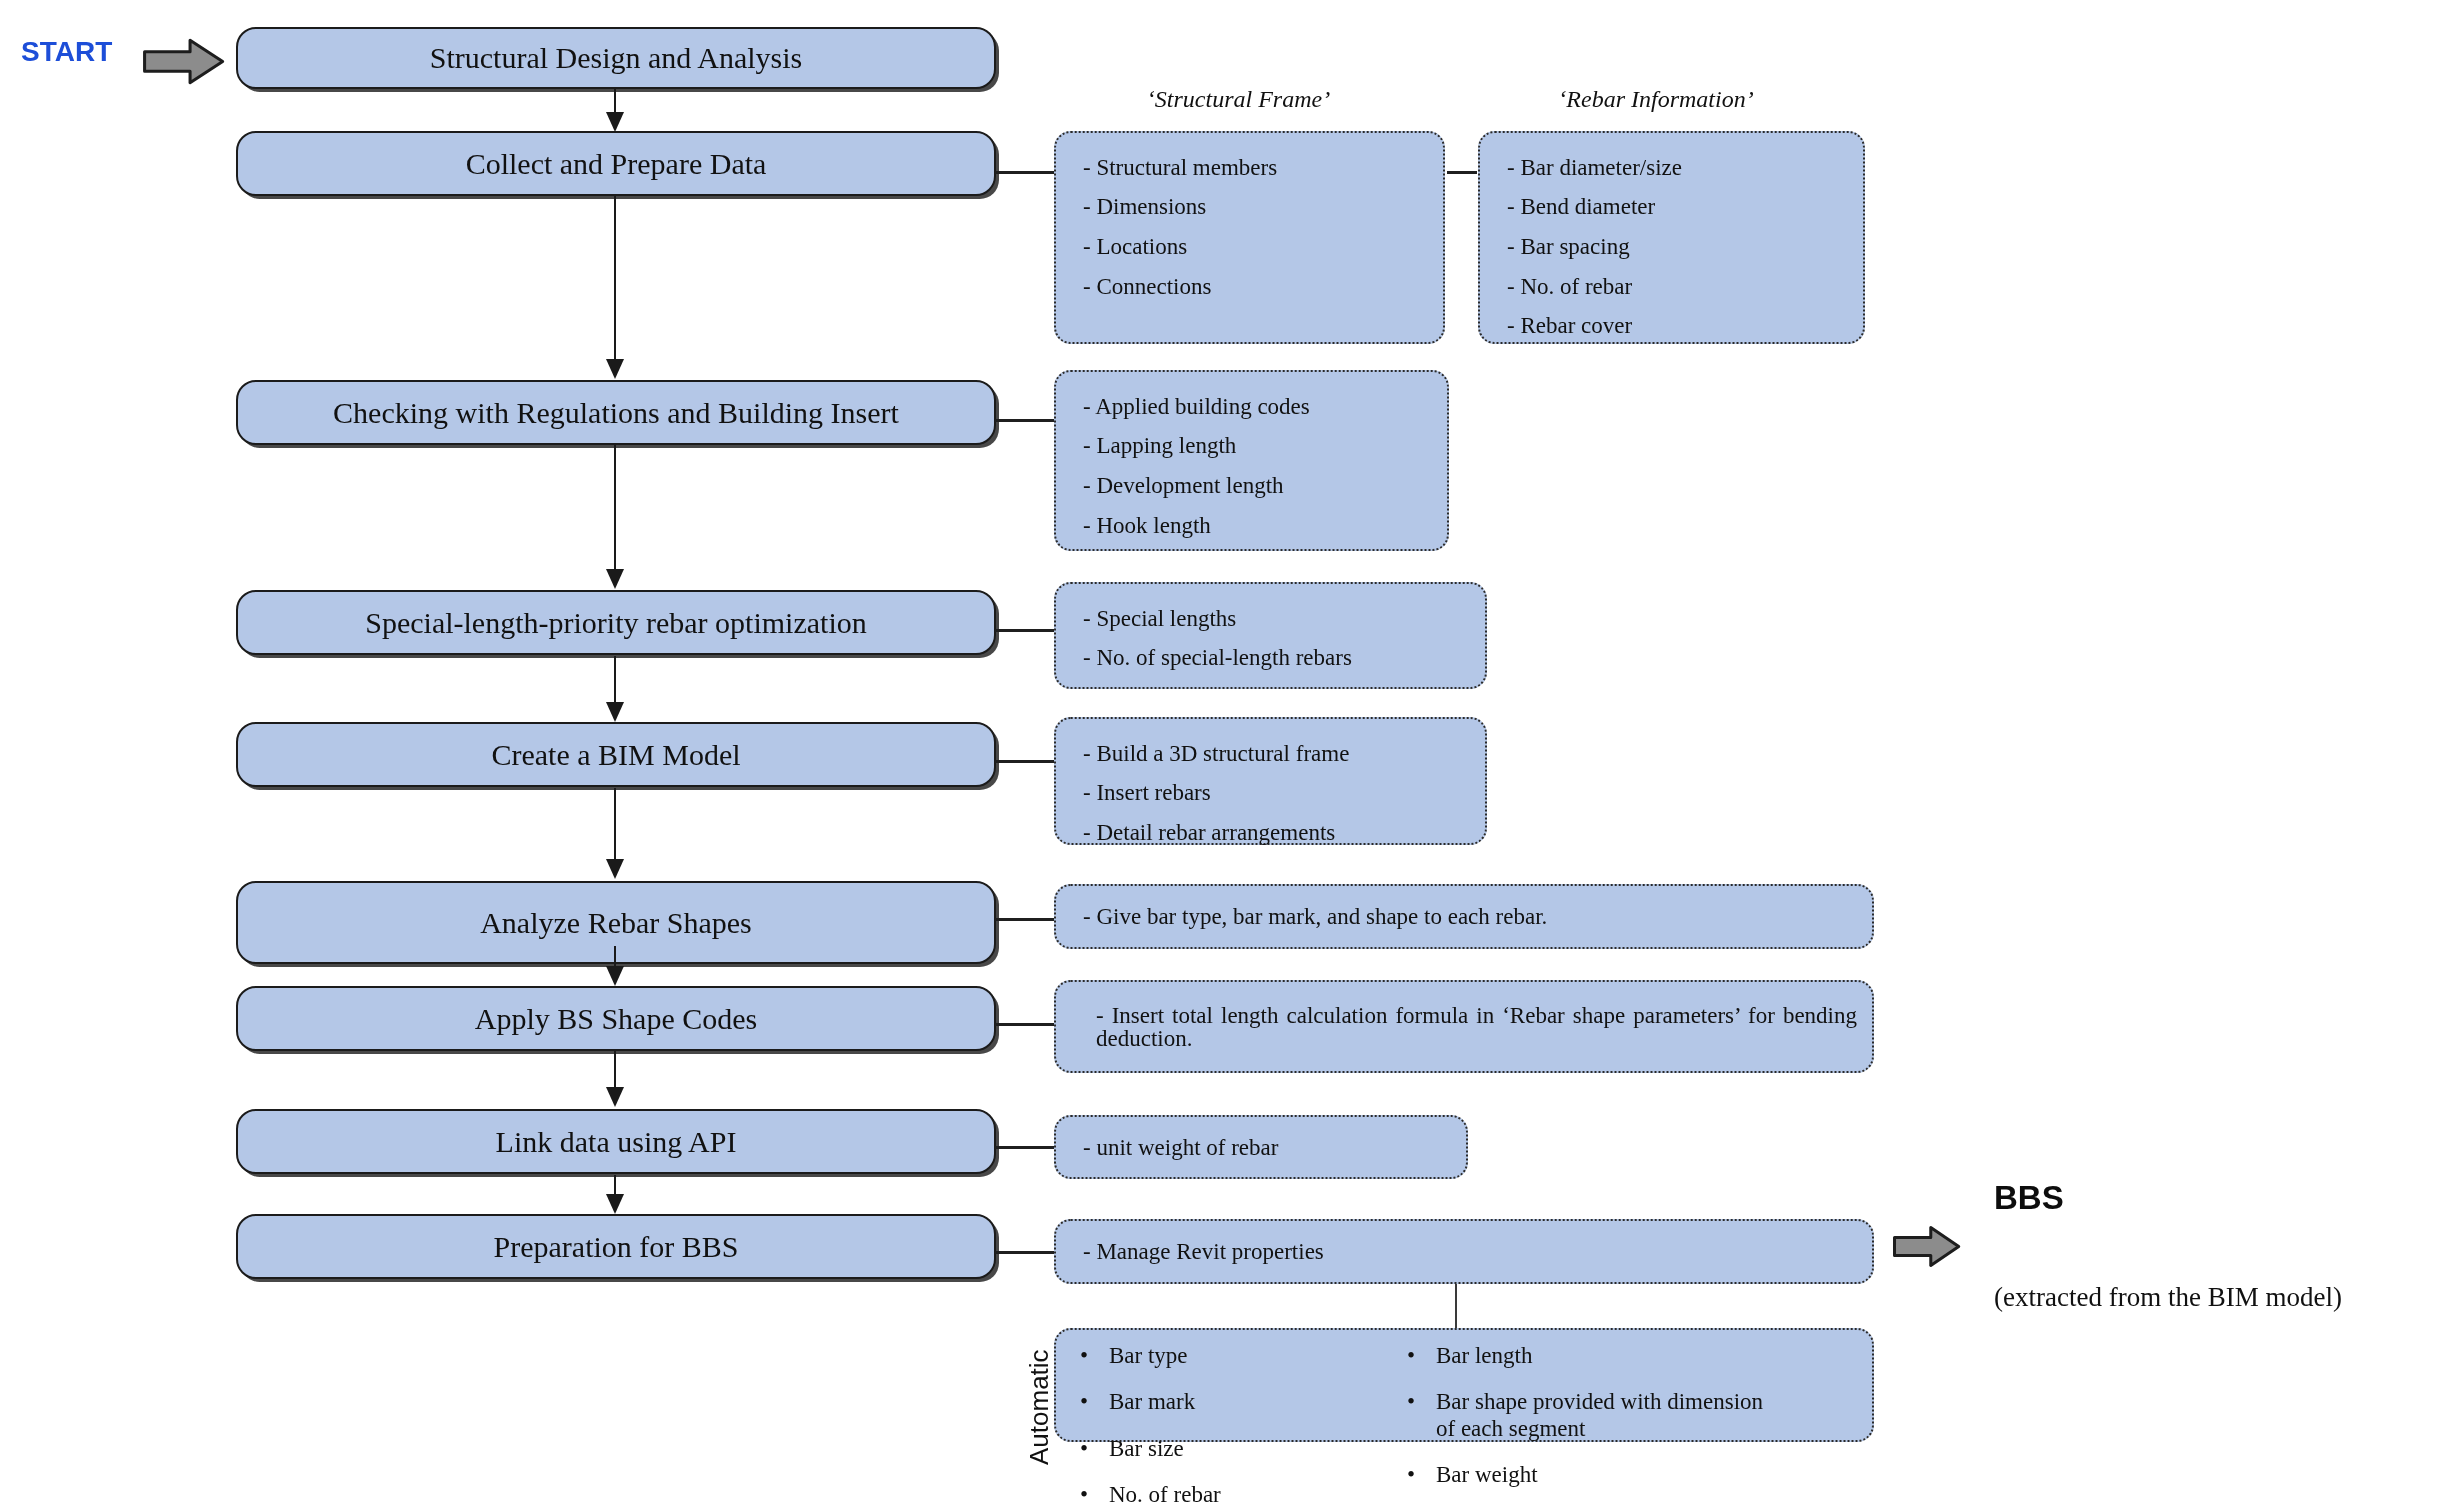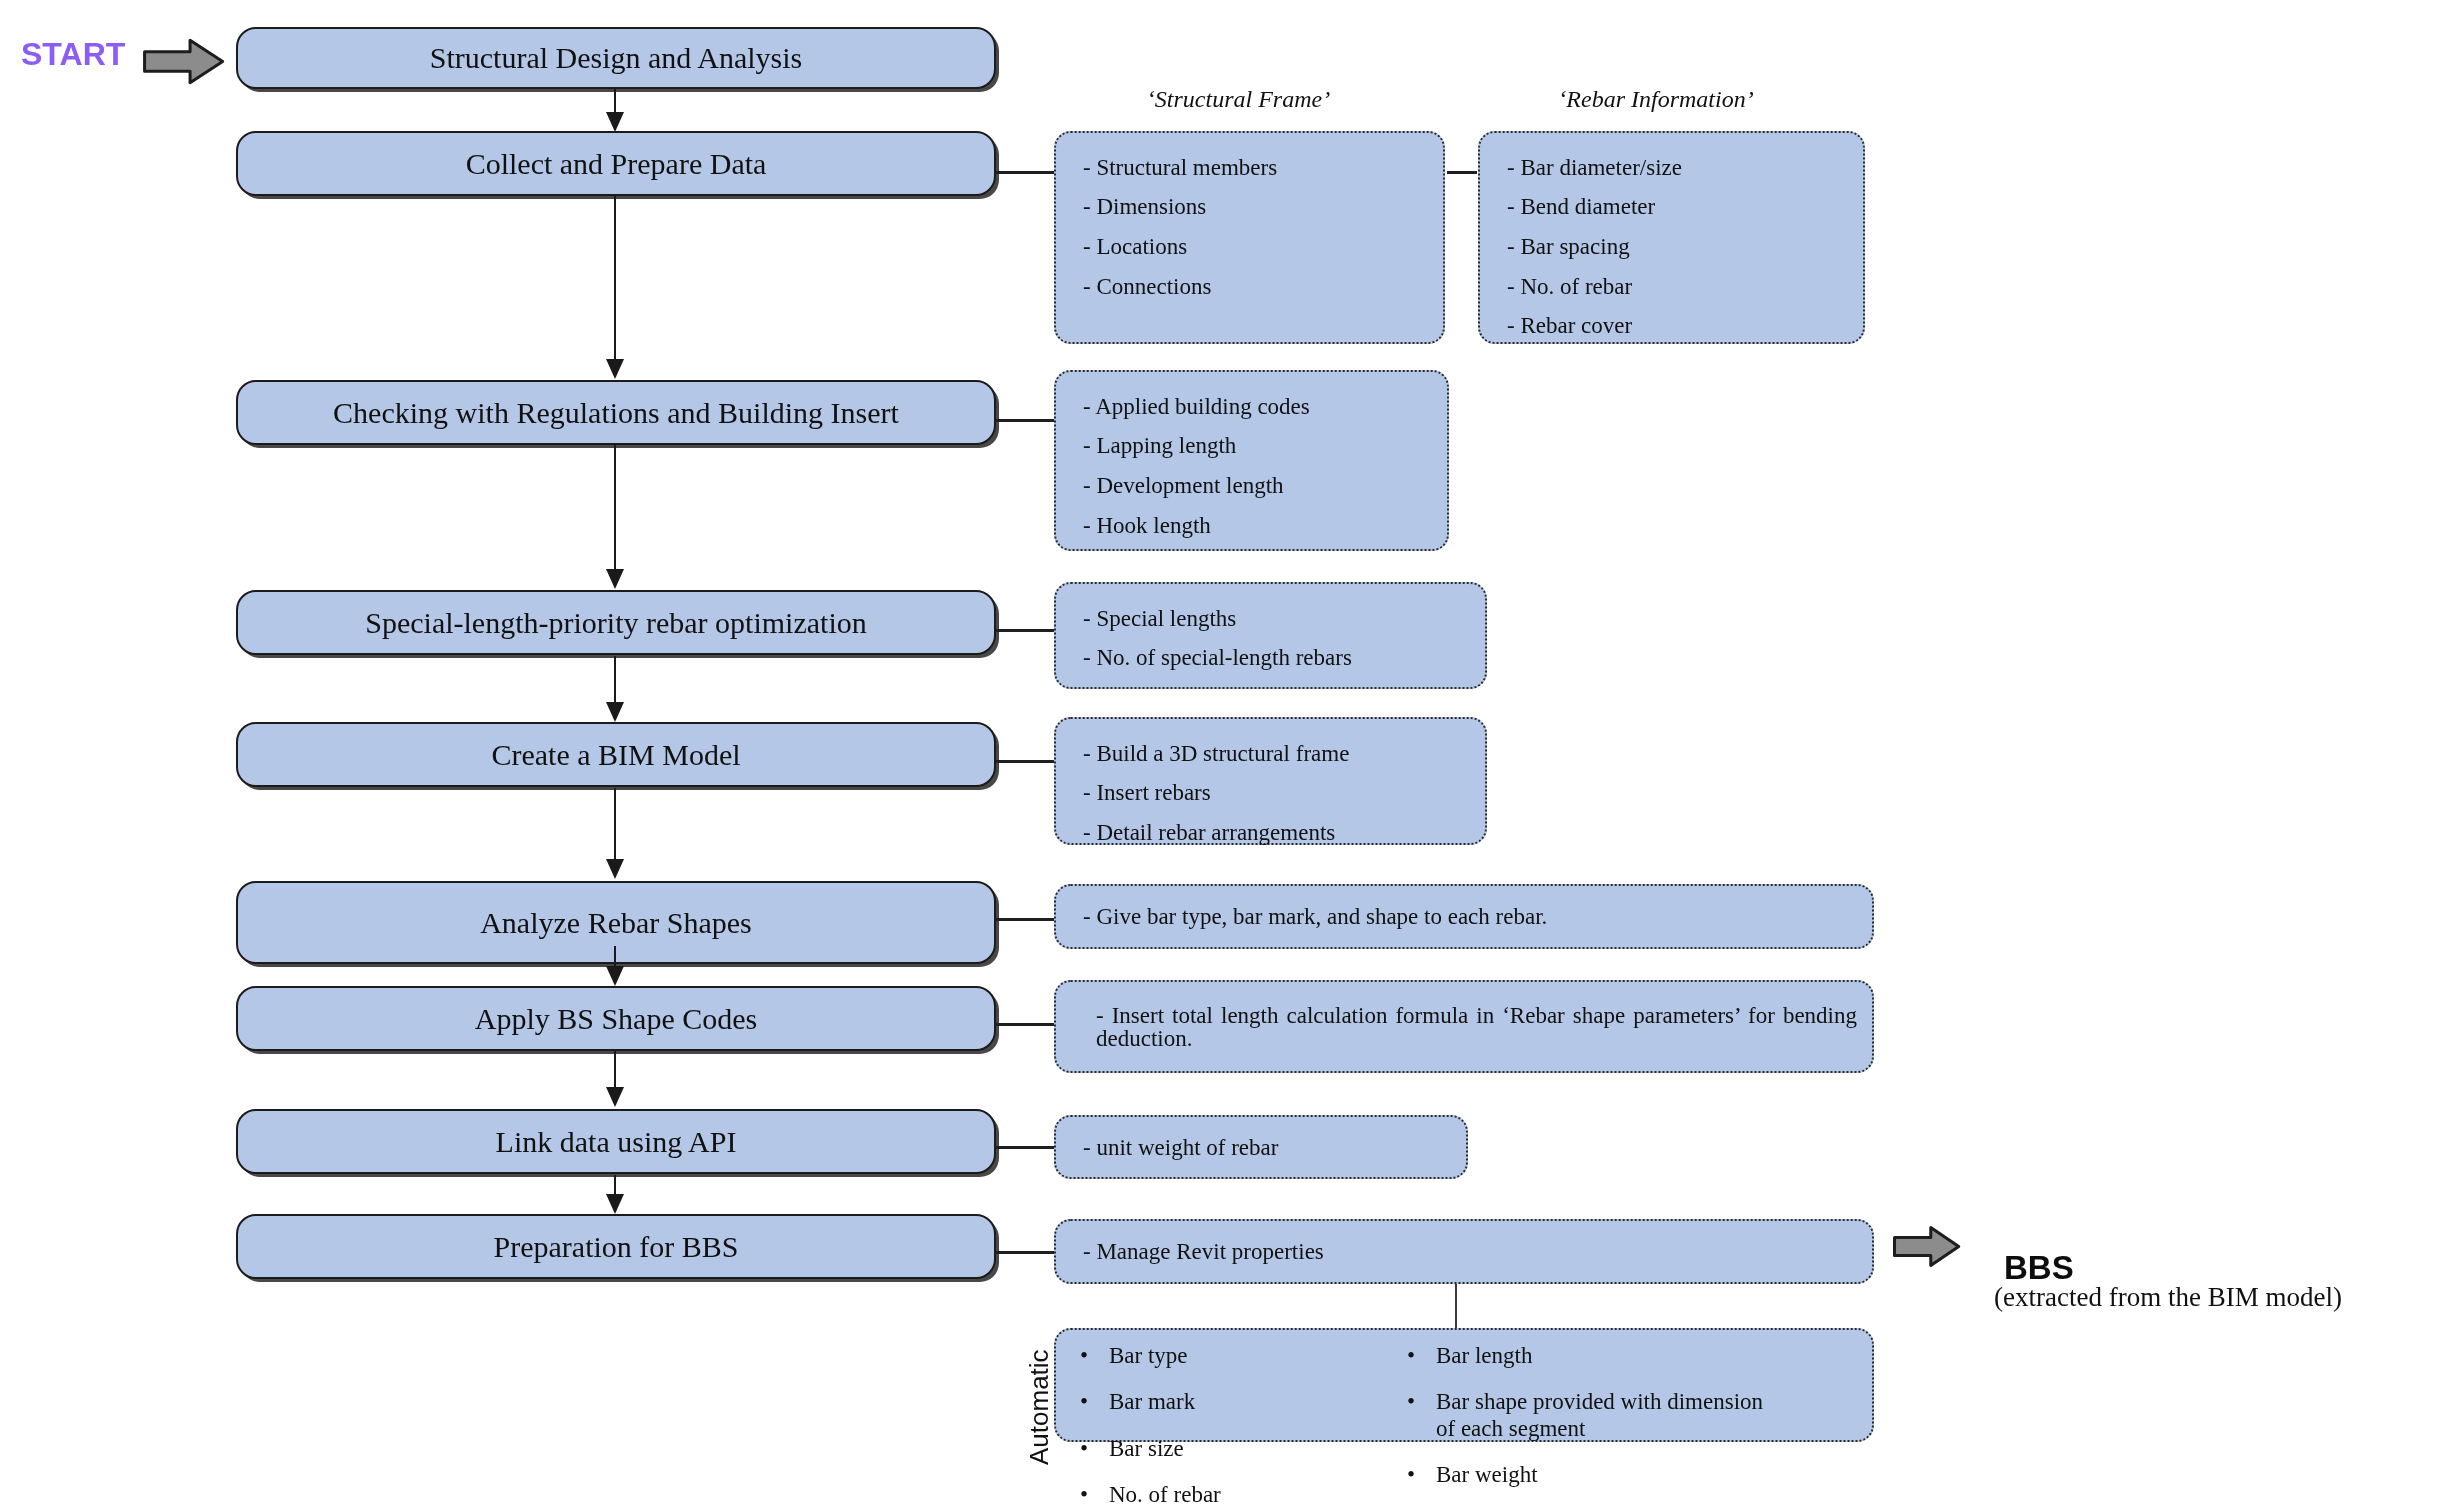--- a/index.html
+++ b/index.html
@@ -83,23 +83,23 @@
     color: #111111;
     white-space: nowrap;
     text-align: center;
   }
 
   
   .start-label {
     position: absolute;
     font-family: "Liberation Sans", sans-serif;
     font-weight: bold;
-    font-size: 32px;
+    font-size: 28px;
     letter-spacing: 0px;
-    color: #8b5cf6;
+    color: #1d4ed8;
     white-space: nowrap;
   }
 
   
   .block-arrow {
     position: absolute;
   }
 
   
   .v-arrow {
@@ -365,17 +365,17 @@
       </ul>
     </div>
   </div>
 
   <div class="block-arrow" style="left:1893px; top:1225px; width:68px; height:43px;">
     <svg width="68" height="43" viewBox="0 0 90 56">
       <polygon points="2,16 50,16 50,3 87,28 50,53 50,40 2,40" fill="#8c8c8c" stroke="#1d1d1d" stroke-width="4" stroke-linejoin="round"></polygon>
     </svg>
   </div>
 
-  <div class="bbs-title" style="left:1994px; top:1249px;margin-left:10px;">BBS</div>
+  <div class="bbs-title" style="left:1994px; top:1179px;">BBS</div>
   <div class="bbs-sub" style="left:1994px; top:1282px;">(extracted from the BIM model)</div>
 
 </div>
 
 
 </body></html>

